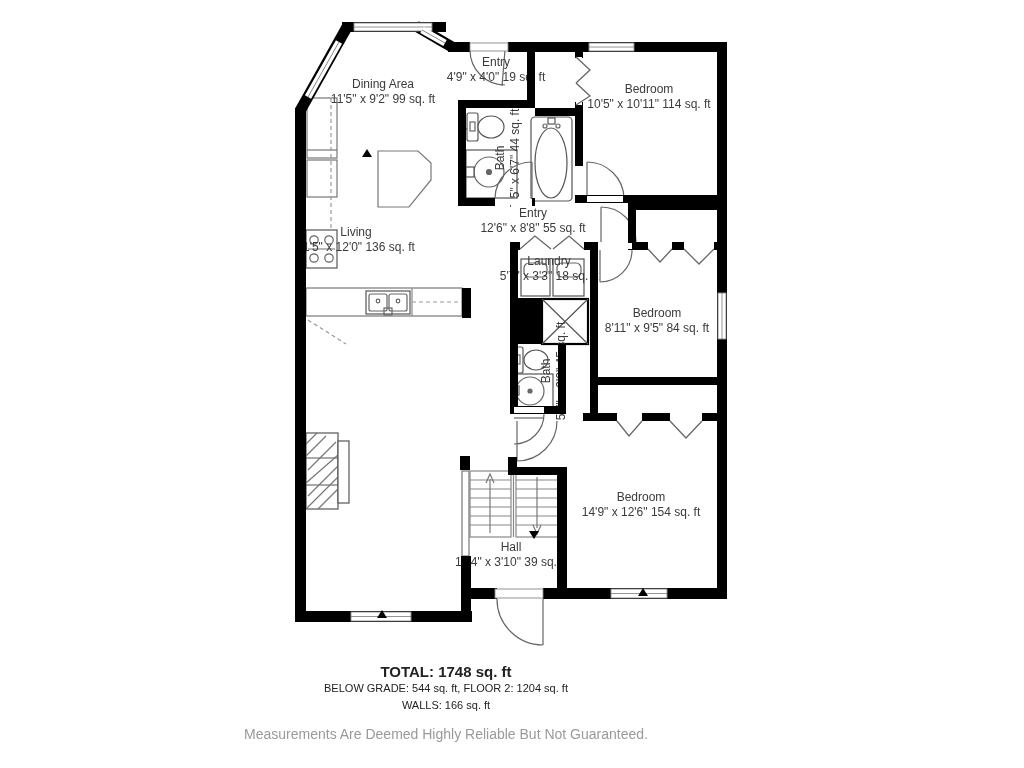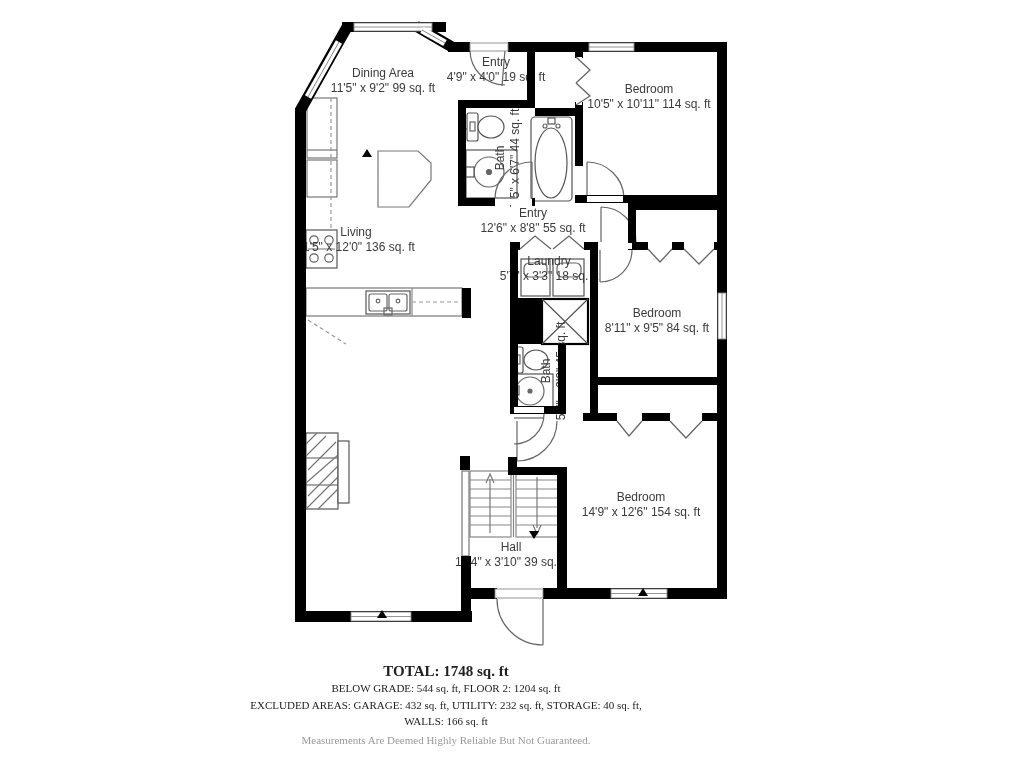--- a/index.html
+++ b/index.html
@@ -4,24 +4,24 @@
 <style>
   html,body{margin:0;padding:0;background:#ffffff;}
   #stage{position:relative;width:1024px;height:768px;background:#ffffff;overflow:hidden;
          font-family:"Liberation Sans",sans-serif;}
   svg.layer{position:absolute;left:0;top:0;}
   #walls-layer{pointer-events:none;}
   .labels{position:absolute;left:0;top:0;width:1024px;height:768px;}
   .rm{position:absolute;transform:translate(-50%,-50%);text-align:center;white-space:nowrap;
       color:#3b3b3b;font-size:12px;line-height:14.5px;}
   .rm.rot{transform:translate(-50%,-50%) rotate(-90deg);}
-  #footer{position:absolute;left:0;top:663px;width:892px;text-align:center;color:#222222;font-family:Liberation Serif, serif;}
+  #footer{position:absolute;left:0;top:663px;width:892px;text-align:center;color:#222222;}
   #footer .total{font-size:15px;font-weight:bold;line-height:17px;}
   #footer .fline{font-size:11px;line-height:16.5px;}
-  #footer .disclaimer{font-size:11px;color:#9a9a9a;margin-top:4px;}
+  #footer .disclaimer{font-size:14px;color:#9a9a9a;margin-top:13px;}
 </style>
 </head>
 <body>
 
 <div id="stage">
 
   <svg class="layer" id="fixtures-layer" width="1024" height="768">
     <g stroke="#666" stroke-width="1.2" fill="none">
 
       <g>
@@ -133,21 +133,21 @@
         <line x1="514" y1="418" x2="544" y2="418"></line>
         <path d="M517,461 A40,40 0 0 0 557,421"></path>
         <line x1="517" y1="421" x2="517" y2="461"></line>
         <path d="M497,599 A46,46 0 0 0 543,645"></path>
         <line x1="543" y1="599" x2="543" y2="645"></line>
       </g>
     </g>
   </svg>
 
   <div class="labels">
-    <div class="rm" style="left:383px;top:80px">
+    <div class="rm" style="left:383px;top:91px">
       <div>Dining Area</div>
         <div>11'5" x 9'2" 99 sq. ft</div>
       </div>
     <div class="rm" style="left:496px;top:69px">
       <div>Entry</div>
         <div>4'9" x 4'0" 19 sq. ft</div>
       </div>
     <div class="rm" style="left:649px;top:96px">
       <div>Bedroom</div>
         <div>10'5" x 10'11" 114 sq. ft</div>
@@ -297,17 +297,16 @@
       <path d="M529,531 L534,539 L539,531 Z"></path>
       <path d="M638,596 L643,588 L648,596 Z"></path>
       <path d="M377,618 L382,610 L387,618 Z"></path>
       <path d="M362,157 L367,149 L372,157 Z"></path>
     </g>
   </svg>
 
   <div id="footer">
     <div class="total">TOTAL: 1748 sq. ft</div>
     <div class="fline">BELOW GRADE: 544 sq. ft, FLOOR 2: 1204 sq. ft</div>
-    <div class="fline">EXCLUDED AREAS: GARAGE: 432 sq. ft, UTILITY: 232 sq. ft, STORAGE: 40 sq. ft,</div>
     <div class="fline">WALLS: 166 sq. ft</div>
     <div class="disclaimer">Measurements Are Deemed Highly Reliable But Not Guaranteed.</div>
   </div>
 </div>
 
 </body></html>

